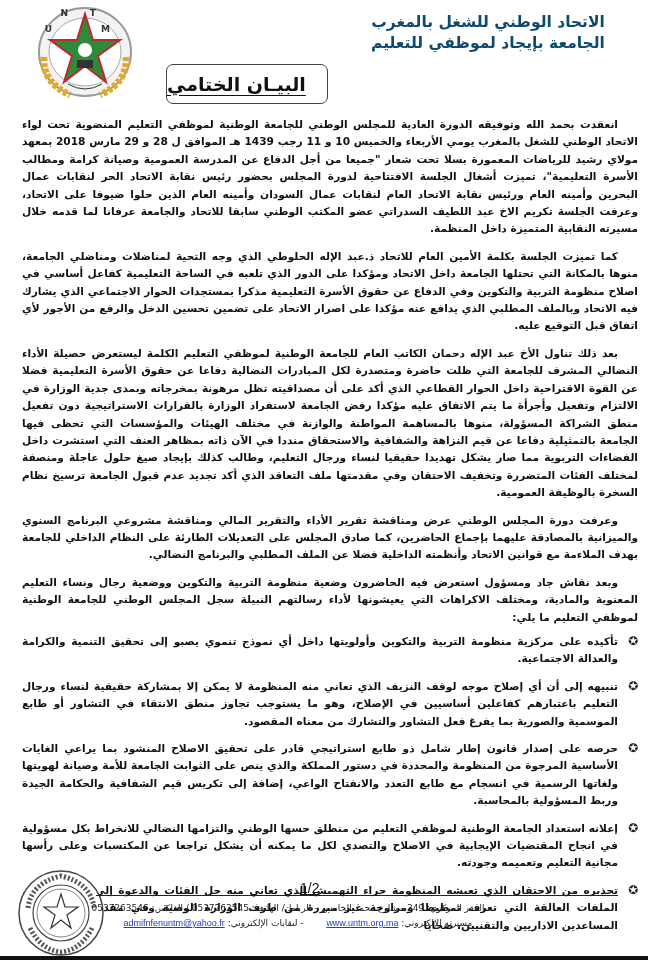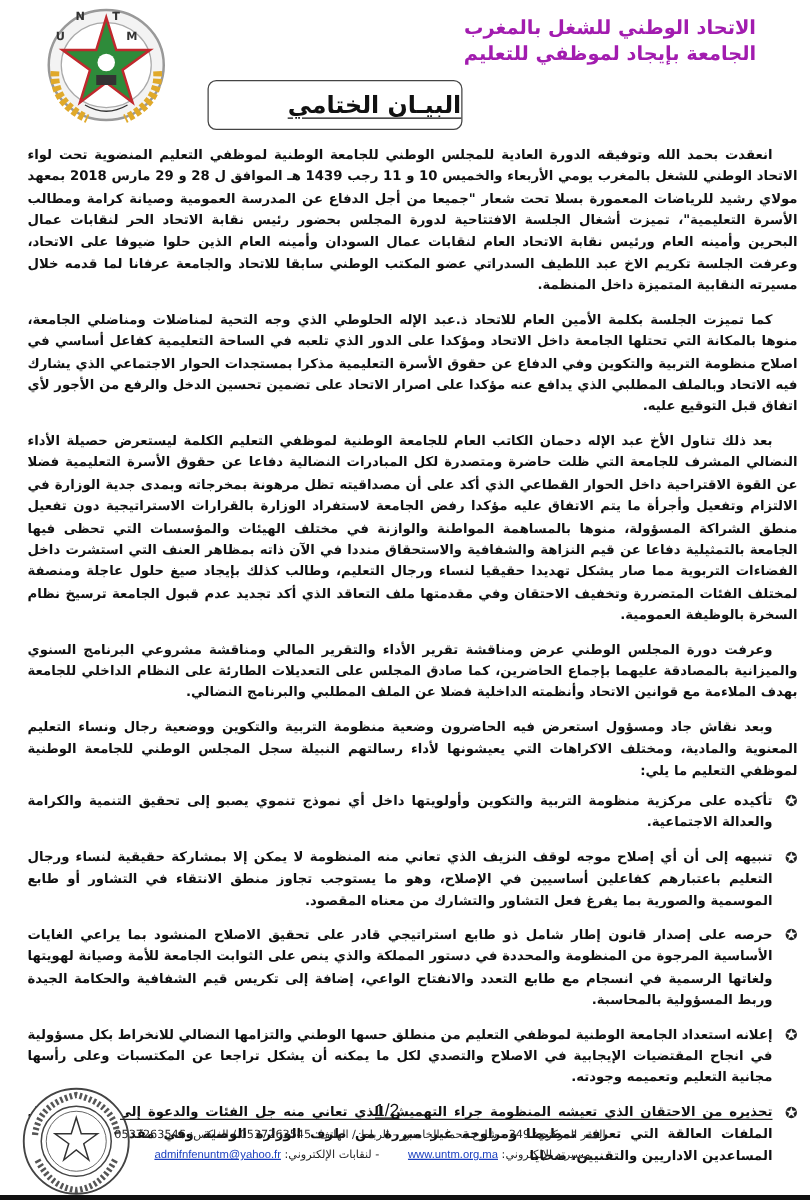--- a/index.html
+++ b/index.html
@@ -5,27 +5,27 @@
   html, body { margin:0; padding:0; }
   body {
     width:648px; height:960px; background:#ffffff; overflow:hidden;
     font-family:"DejaVu Sans", sans-serif; color:#111;
     position:relative;
   }
   .page { position:absolute; inset:0; }
   .header { position:absolute; top:0; left:0; width:648px; height:110px; }
   .org-block {
     position:absolute; right:30px; top:12px; width:260px;
-    text-align:center; font-weight:bold; font-size:15.5px; line-height:21px; color:#a21caf;
+    text-align:center; font-weight:bold; font-size:15.5px; line-height:21px; color:#0c4a6e;
   }
   .logo { position:absolute; left:30px; top:2px; width:110px; height:100px; }
   .title-box {
-    position:absolute; left:166px; top:64px; width:204px; height:40px;
+    position:absolute; left:166px; top:64px; width:162px; height:40px;
     border:1px solid #444; border-radius:7px; box-sizing:border-box;
-    display:flex; align-items:center; justify-content:flex-start;
+    display:flex; align-items:center; justify-content:flex-end;
   }
   .title-box span {
     font-weight:bold; font-size:19px; text-decoration:underline; text-underline-offset:4px;
   }
   .body {
     position:absolute; top:116px; left:22px; right:10px;
     font-family:"DejaVu Sans", sans-serif; font-weight:bold;
     font-size:10.6px; line-height:17.4px; text-align:justify;
     text-align-last:right;
   }

